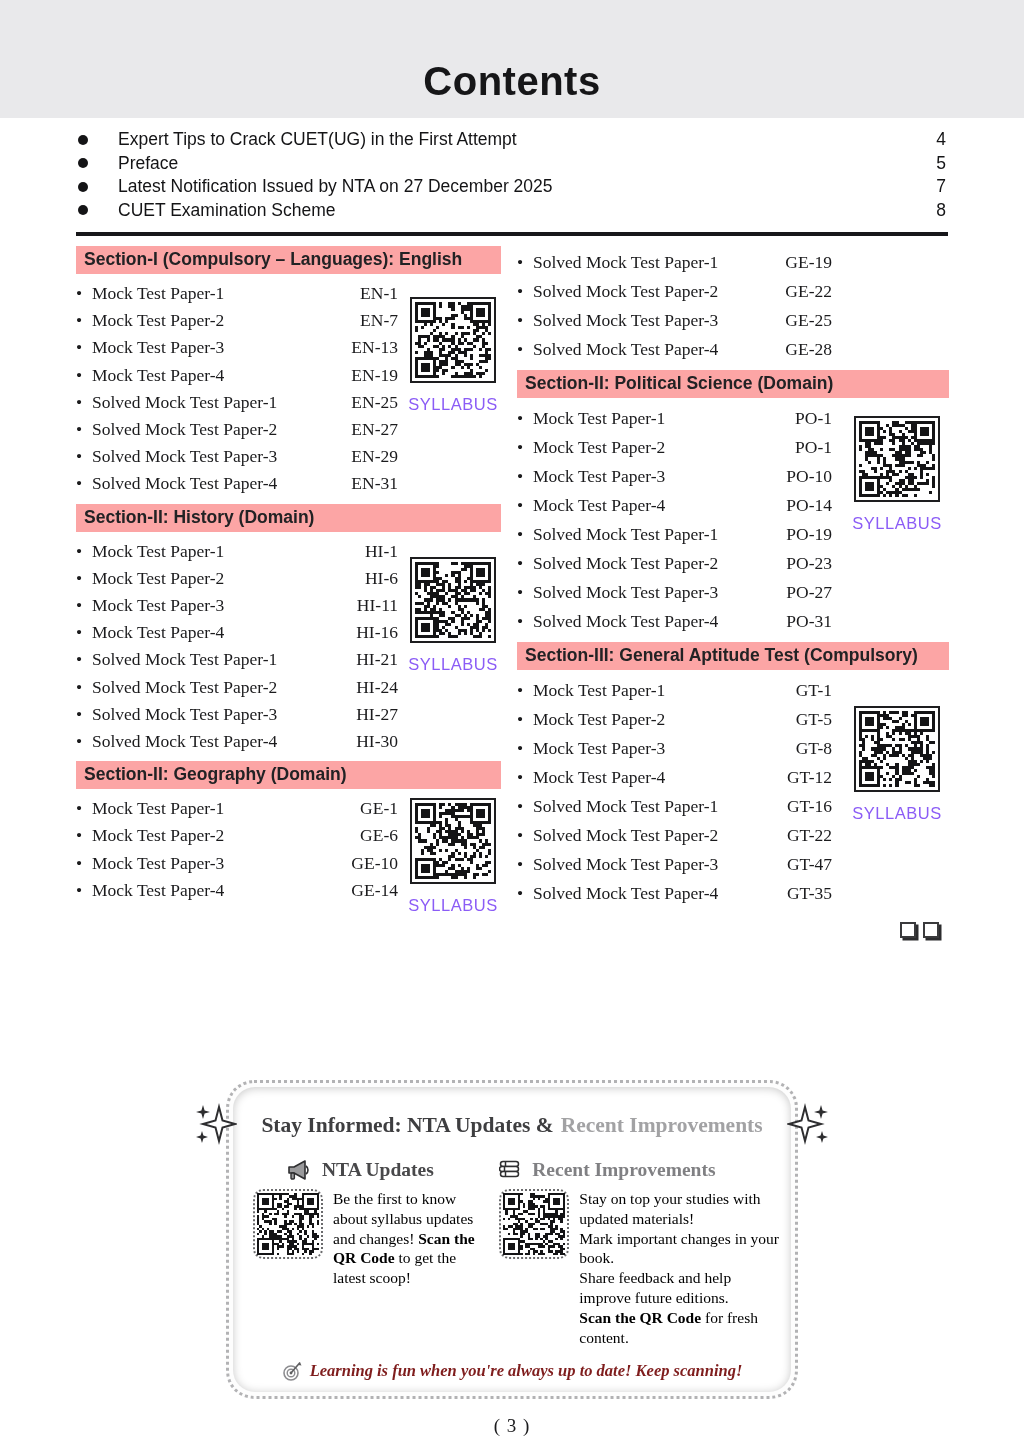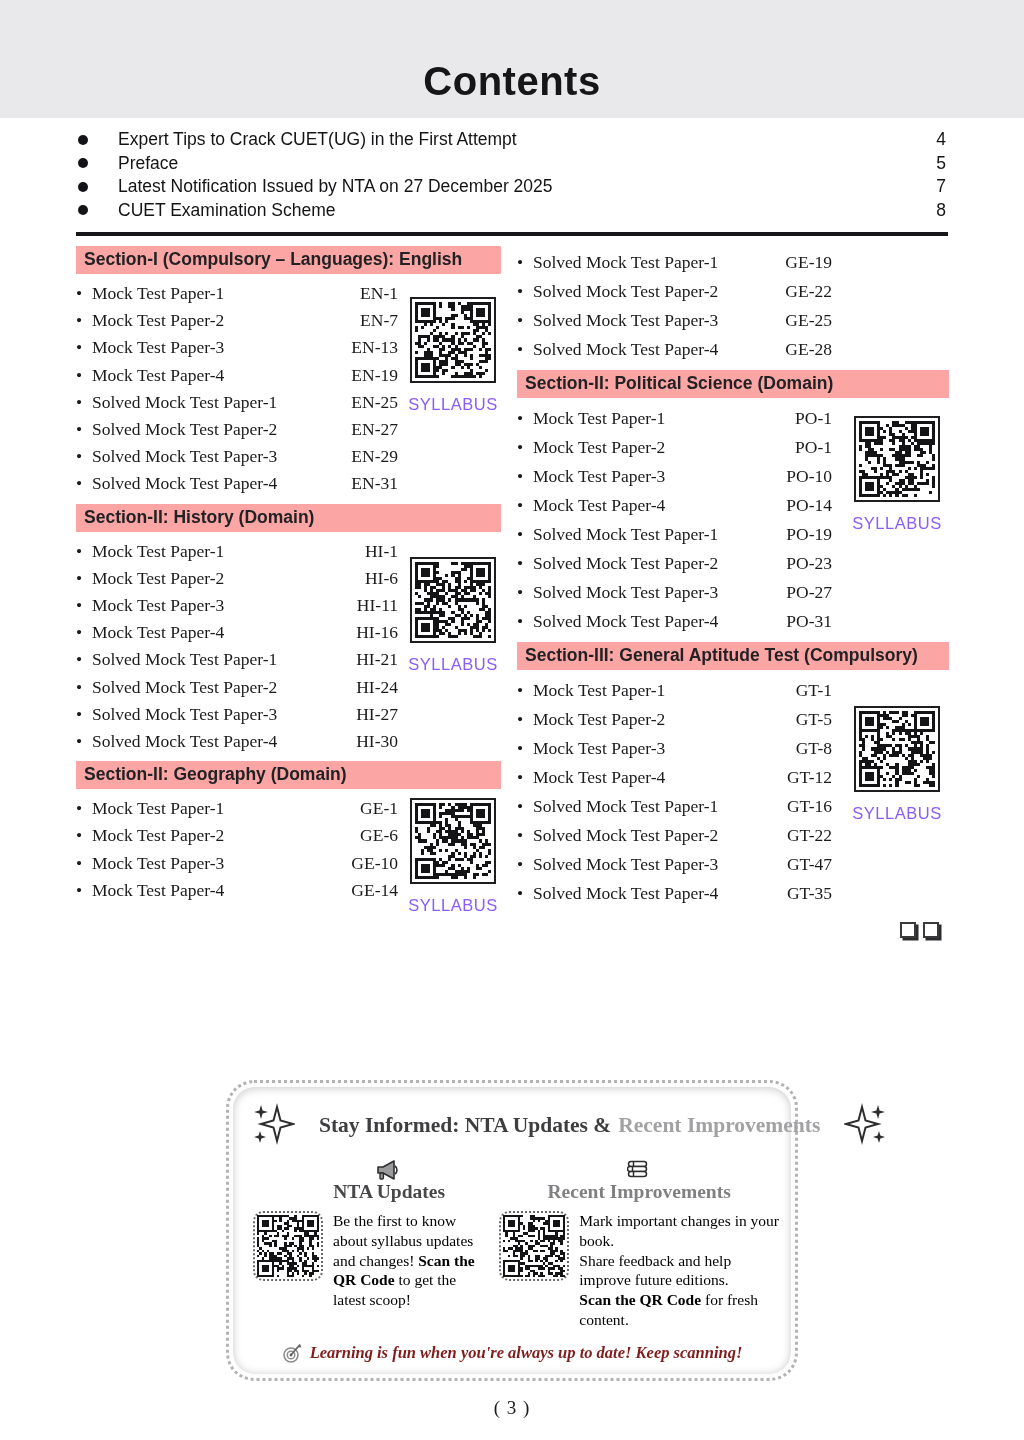--- a/index.html
+++ b/index.html
@@ -47,26 +47,26 @@
   .blk-geography .qr-box{top:37px;}
   .blk-political .qr-box{top:46px;}
   .blk-gat .qr-box{top:64px;}
 
   .end-marker{display:flex;justify-content:flex-end;gap:7px;margin:14px 10px 0 0;}
   .sq{width:12px;height:12px;background:#fff;border:2px solid #3a3a3c;box-shadow:2.5px 2.5px 0 #2c2c2e;}
 
   
   .info-box{width:572px;margin:142px auto 0 auto;border:3px dotted #b2b2b4;border-radius:28px;padding:4px;background:#fdfdfd;box-sizing:border-box;}
   .info-inner{border-radius:22px;box-shadow:inset 0 1px 10px rgba(0,0,0,.22);padding:16px 20px 10px 20px;background:#fff;}
-  .info-title{display:flex;align-items:center;justify-content:flex-start;gap:24px;}
+  .info-title{display:flex;align-items:center;justify-content:center;gap:24px;}
   .info-title-text{font-size:21.5px;font-weight:bold;white-space:nowrap;}
   .t-dark{color:#3e3e40;}
   .t-light{color:#a2a2a4;margin-left:7px;}
   .info-cols{display:grid;grid-template-columns:46% 54%;margin-top:12px;column-gap:8px;}
-  .col-head{display:flex;align-items:center;font-size:19.5px;font-weight:bold;flex-direction:column;}
+  .col-head{display:flex;align-items:center;gap:9px;font-size:19.5px;font-weight:bold;}
   .nta .col-head{margin-left:34px;color:#48484a;}
   .ri .col-head{color:#808083;}
   .col-body{display:flex;gap:10px;margin-top:8px;}
   .box-qr{flex:none;width:62px;height:62px;border:2px dotted #6a6a6c;border-radius:10px;padding:2px;background:#fff;line-height:0;}
   .box-qr svg{width:62px;height:62px;display:block;}
   .col-text{font-size:15.5px;line-height:1.28;color:#000000;}
   .nta .col-text{max-width:185px;}
   .box-footer{display:flex;justify-content:center;align-items:center;gap:6px;margin-top:12px;
               font-style:italic;font-weight:bold;color:#7f1d1d;font-size:16.5px;}
 
@@ -2649,21 +2649,21 @@
                     <rect x="20" y="24" width="1" height="1"></rect>
                     <rect x="21" y="24" width="1" height="1"></rect>
                     <rect x="23" y="24" width="1" height="1"></rect>
                     <rect x="24" y="24" width="1" height="1"></rect>
                   </g>
                 </svg>
               </span>
             <span class="col-text">
               <span>
                 
-              <span class="ri-line" style="display:block;">Mark important changes in your book.</span><span class="ri-line" style="display:block;">Share feedback and help improve future editions.</span></span>
+              <span class="ri-line" style="display:block;">Stay on top your studies with updated materials!</span><span class="ri-line" style="display:block;">Mark important changes in your book.</span><span class="ri-line" style="display:block;">Share feedback and help improve future editions.</span></span>
               <span style="display:block;"><b>Scan the QR Code</b><span> for fresh content.</span></span>
             </span>
           </div>
         </div>
 
       </div>
 
       <div class="box-footer">
         <span class="icon">
           <svg width="22" height="22" viewBox="0 0 22 22">

